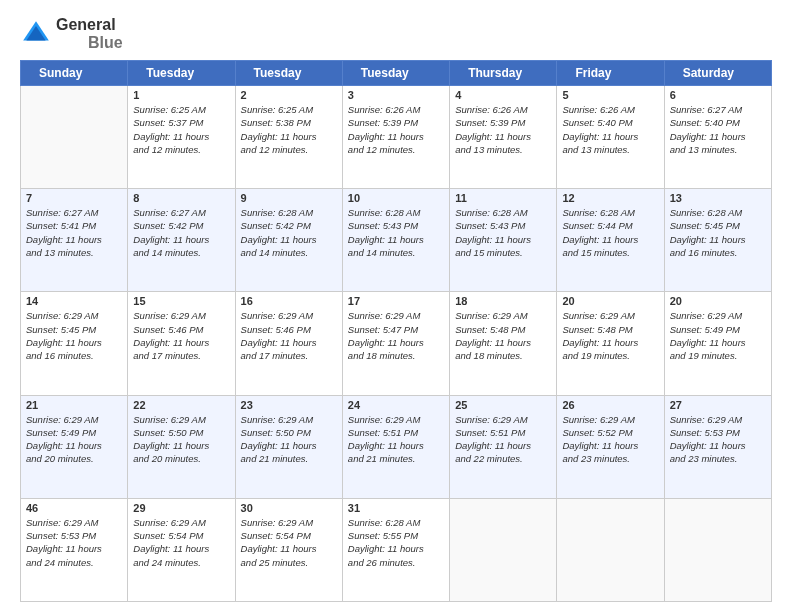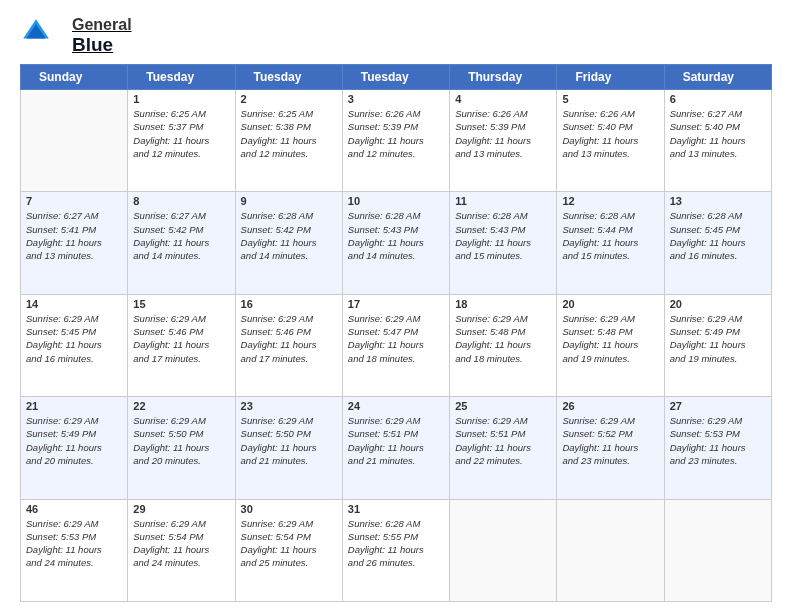--- a/index.html
+++ b/index.html
@@ -18,23 +18,22 @@
       flex-direction: column;
     }
     .header {
       display: flex;
       justify-content: space-between;
       align-items: flex-start;
       margin-bottom: 8px;
     }
     .logo {
       display: flex;
-      align-items: flex-start;
-      gap: 20px;
-      text-decoration: underline;
+      align-items: center;
+      gap: 4px;
     }
     .logo-icon {
       width: 32px;
       height: 32px;
     }
     .title-block {
       text-align: right;
     }
     .main-title {
       font-size: 32px;
@@ -91,21 +90,21 @@
 
 <div class="page">
   <div class="header">
     <div class="logo">
       <svg class="logo-icon" viewBox="0 0 40 40">
         <polygon points="20,4 36,28 4,28" fill="#2196F3"></polygon>
         <polygon points="20,10 32,28 8,28" fill="#1565C0"></polygon>
       </svg>
       <div>
         <div style="font-size:16px;font-weight:bold;color:#333;">General</div>
-        <div style="font-size:19px;font-weight:bold;color:#0f172a;">Blue</div>
+        <div style="font-size:16px;font-weight:bold;color:#737373;margin-left:32px;">Blue</div>
       </div>
     </div>
     <div class="title-block">
       <div class="main-title"></div>
       <div class="subtitle"></div>
     </div>
   </div>
 
   <table class="calendar">
     <thead>

